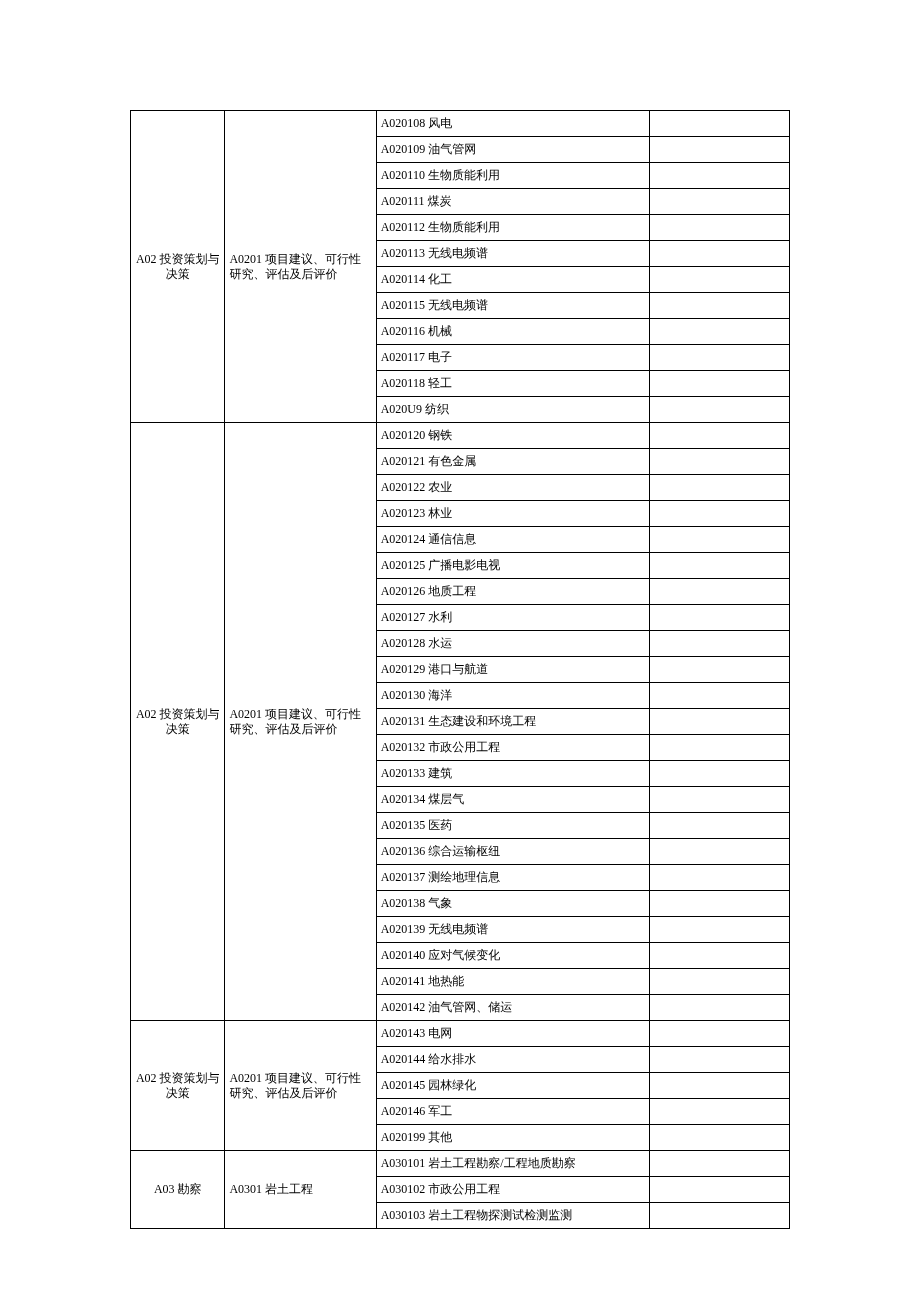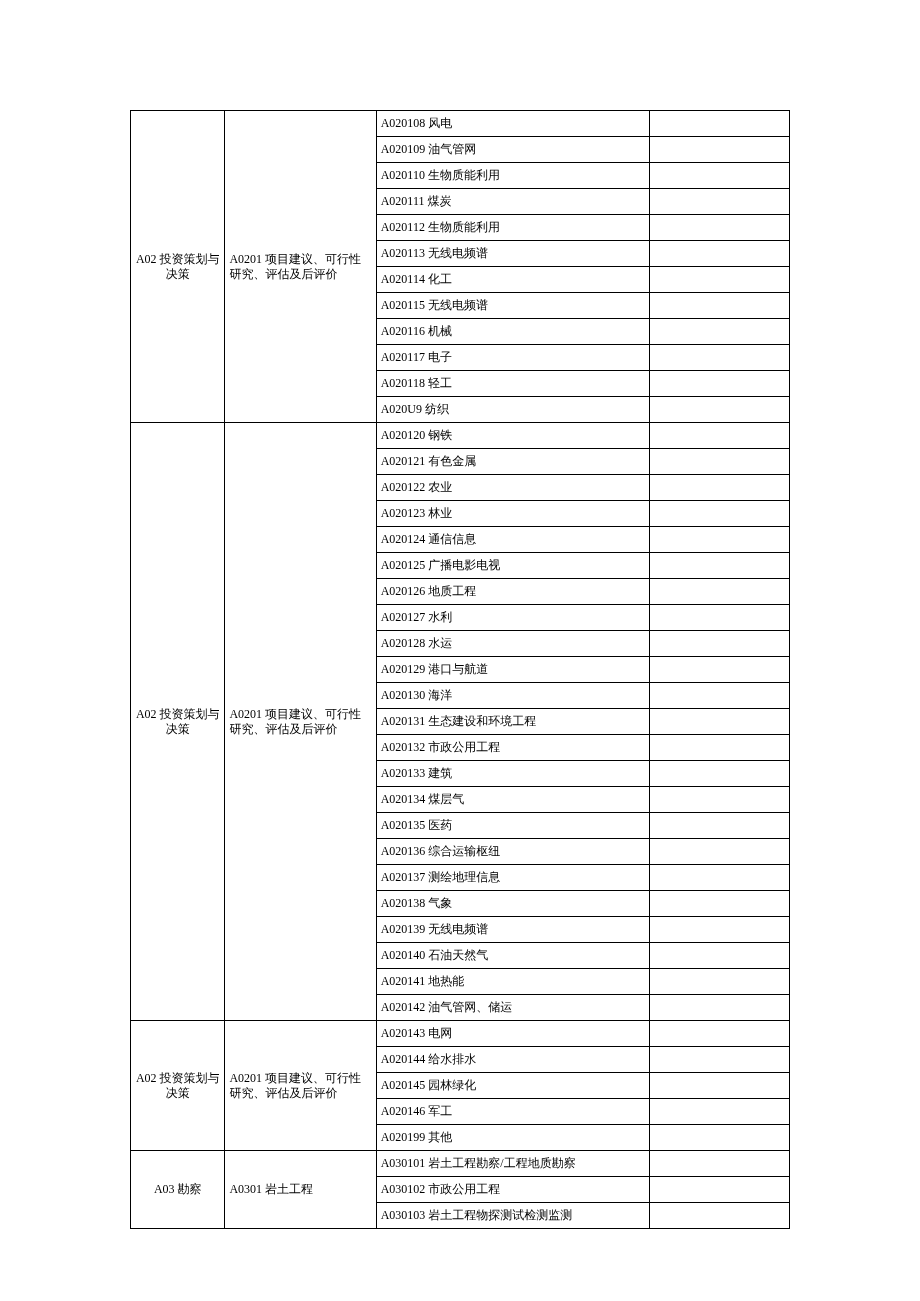--- a/index.html
+++ b/index.html
@@ -163,21 +163,21 @@
         </tr>
         <tr>
           <td class="col-c">A020138 气象</td>
           <td class="col-d"></td>
         </tr>
         <tr>
           <td class="col-c">A020139 无线电频谱</td>
           <td class="col-d"></td>
         </tr>
         <tr>
-          <td class="col-c">A020140 石油天然气</td>
+          <td class="col-c">A020140 应对气候变化</td>
           <td class="col-d"></td>
         </tr>
         <tr>
           <td class="col-c">A020141 地热能</td>
           <td class="col-d"></td>
         </tr>
         <tr>
           <td class="col-c">A020142 油气管网、储运</td>
           <td class="col-d"></td>
         </tr>

